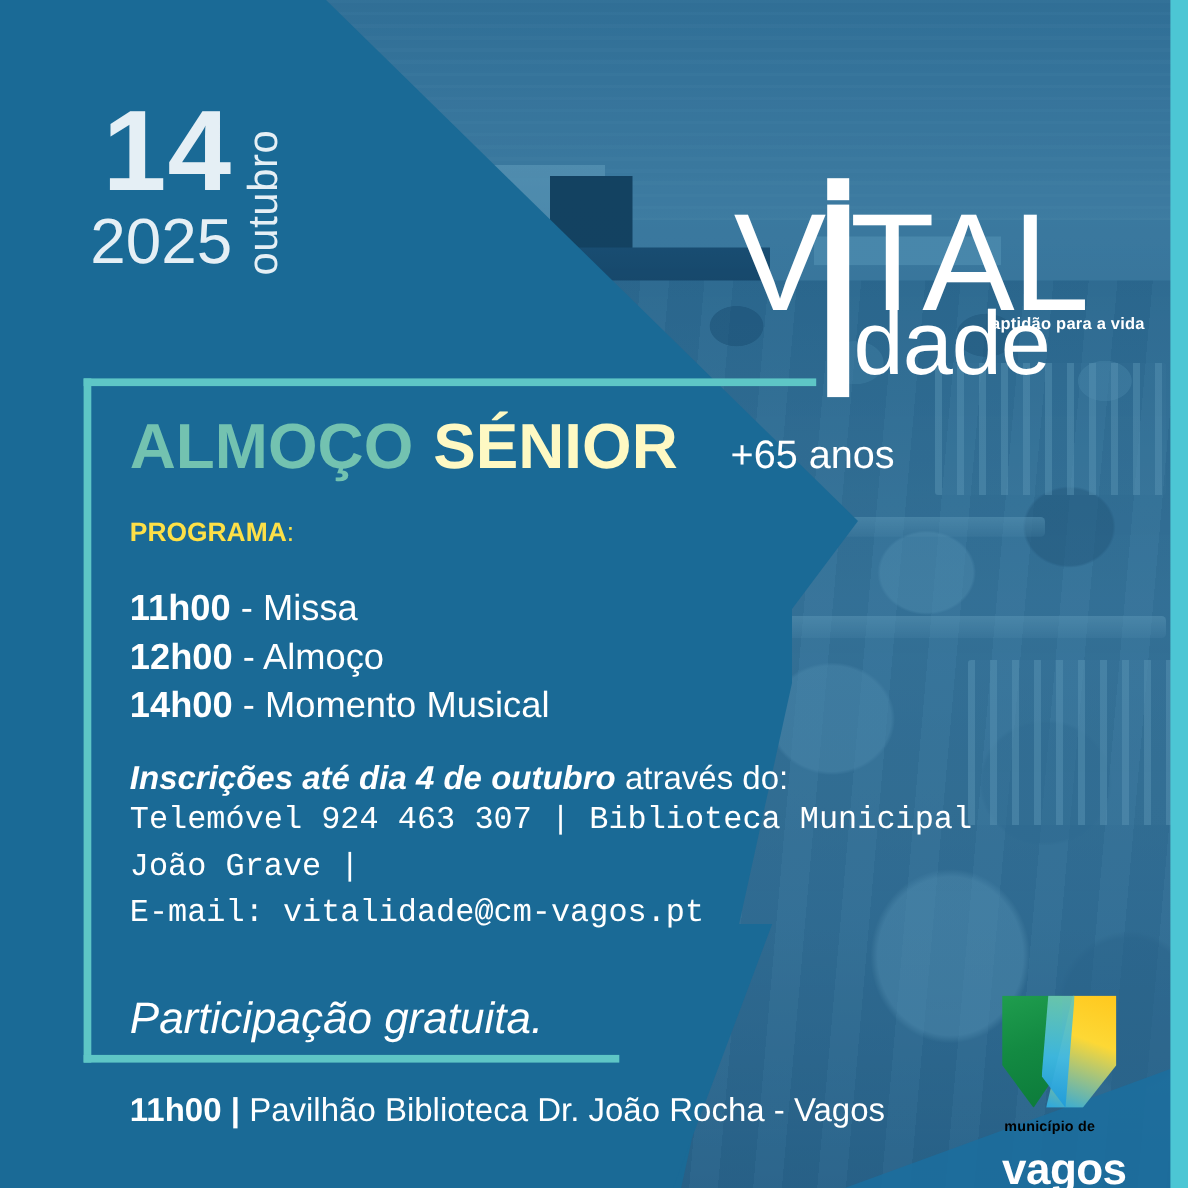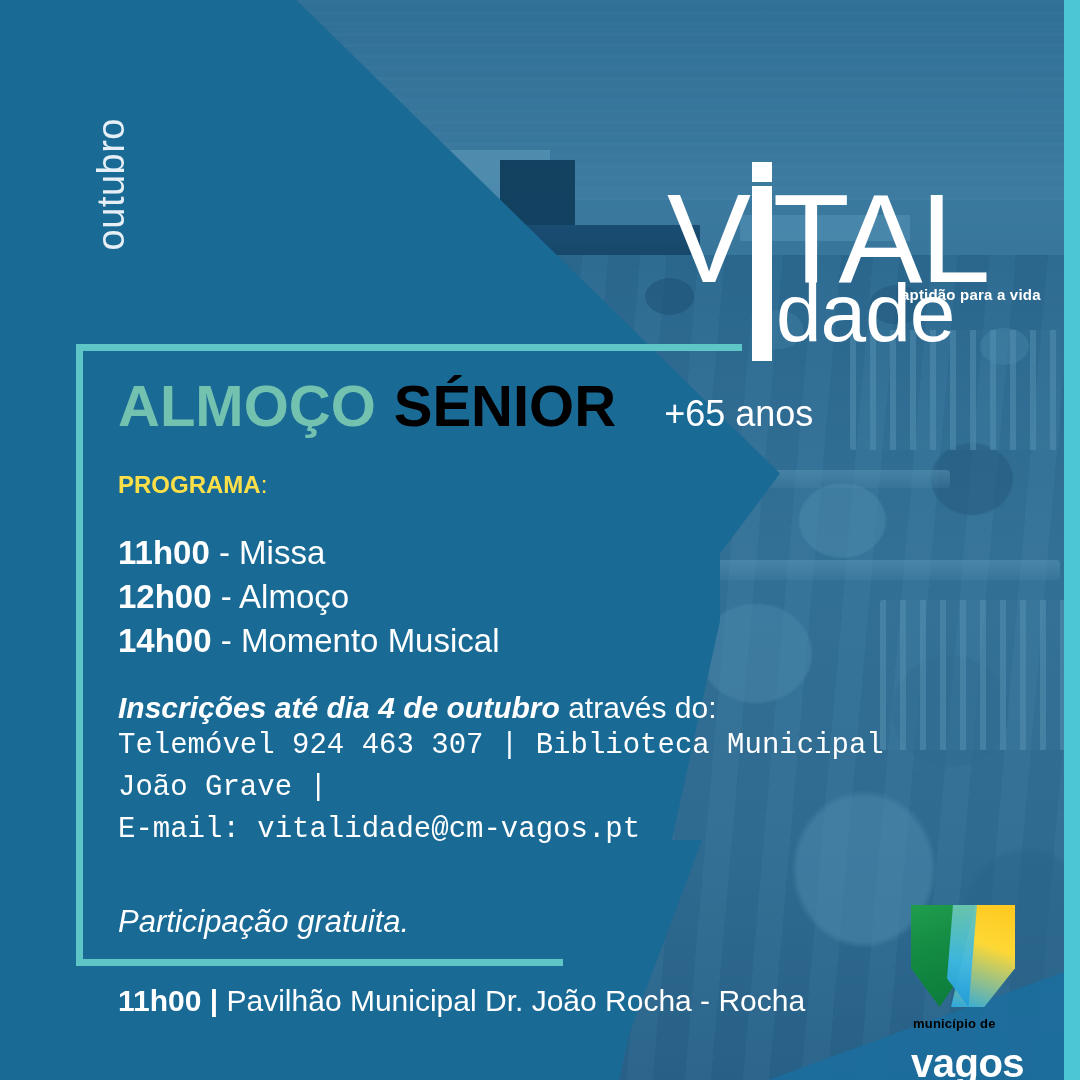--- a/index.html
+++ b/index.html
@@ -191,21 +191,21 @@
   }
 
   
   .content { position: absolute; left: 118px; top: 372px; width: 830px; }
 
   .title-row { display: flex; align-items: baseline; }
   .title-almoco {
     font-size: 58px; font-weight: 700; color: #73c2b0; letter-spacing: 0px;
   }
   .title-senior {
-    font-size: 58px; font-weight: 700; color: #000000; margin-left: 18px;
+    font-size: 58px; font-weight: 700; color: #fef9c3; margin-left: 18px;
   }
   .title-age {
     font-size: 36px; font-weight: 400; color: #ffffff; margin-left: 48px;
   }
 
   .programa-label {
     margin-top: 32px;
     font-size: 24px; font-weight: 700; color: #fde047;
   }
   .programa-label .colon { font-weight: 400; }
@@ -220,21 +220,21 @@
   .signup-head {
     font-size: 30px; color: #ffffff; font-weight: 300;
   }
   .signup-head b { font-weight: 700; font-style: italic; }
   .signup-line {
     font-size: 29px; color: #ffffff; font-weight: 300; line-height: 1.46; font-family: Liberation Mono, monospace;
   }
 
   .free-note {
     margin-top: 52px;
-    font-size: 31px; color: #ffffff; font-style: italic; font-weight: 400;
+    font-size: 40px; color: #ffffff; font-style: italic; font-weight: 400;
   }
 
   .venue {
     margin-top: 44px;
     font-size: 30px; color: #ffffff; font-weight: 300;
   }
   .venue b { font-weight: 700; }
 
   
   .vagos-logo { position: absolute; left: 905px; top: 905px; width: 120px; }
@@ -287,20 +287,24 @@
   </div>
 
   <div class="shape-wedge"></div>
   <div class="shape-lower"></div>
   <div class="shape-bottom"></div>
   <div class="shape-dark-diag"></div>
 
   <div class="right-stripe"></div>
 
   <div class="date-block">
+    <div class="date-nums">
+      <div class="date-day">14</div>
+      <div class="date-year">2025</div>
+    </div>
     <div class="date-month">outubro</div>
   </div>
 
   <div class="logo">
     <div class="logo-vital">
       <span>V</span><span style="opacity:0;">i</span><span>TAL</span>
     </div>
     <div class="logo-idot"></div>
     <div class="logo-ibar"></div>
     <div class="logo-dade">dade</div>
@@ -339,21 +343,21 @@
       <div class="signup-head">
         <b>Inscrições até dia 4 de outubro</b><span> através do:</span>
       </div>
       <div class="signup-line">Telemóvel 924 463 307 | Biblioteca Municipal João Grave |</div>
       <div class="signup-line">E-mail: vitalidade@cm-vagos.pt</div>
     </div>
 
     <div class="free-note">Participação gratuita.</div>
 
     <div class="venue">
-      <b>11h00</b><b> | </b><span>Pavilhão Municipal Dr. João Rocha - Rocha</span>
+      <b>11h00</b><b> | </b><span>Pavilhão Biblioteca Dr. João Rocha - Vagos</span>
     </div>
 
   </div>
 
   <div class="vagos-logo">
     <div class="vagos-mark">
       <div class="vagos-left"></div>
       <div class="vagos-right"></div>
       <div class="vagos-mid"></div>
     </div>

